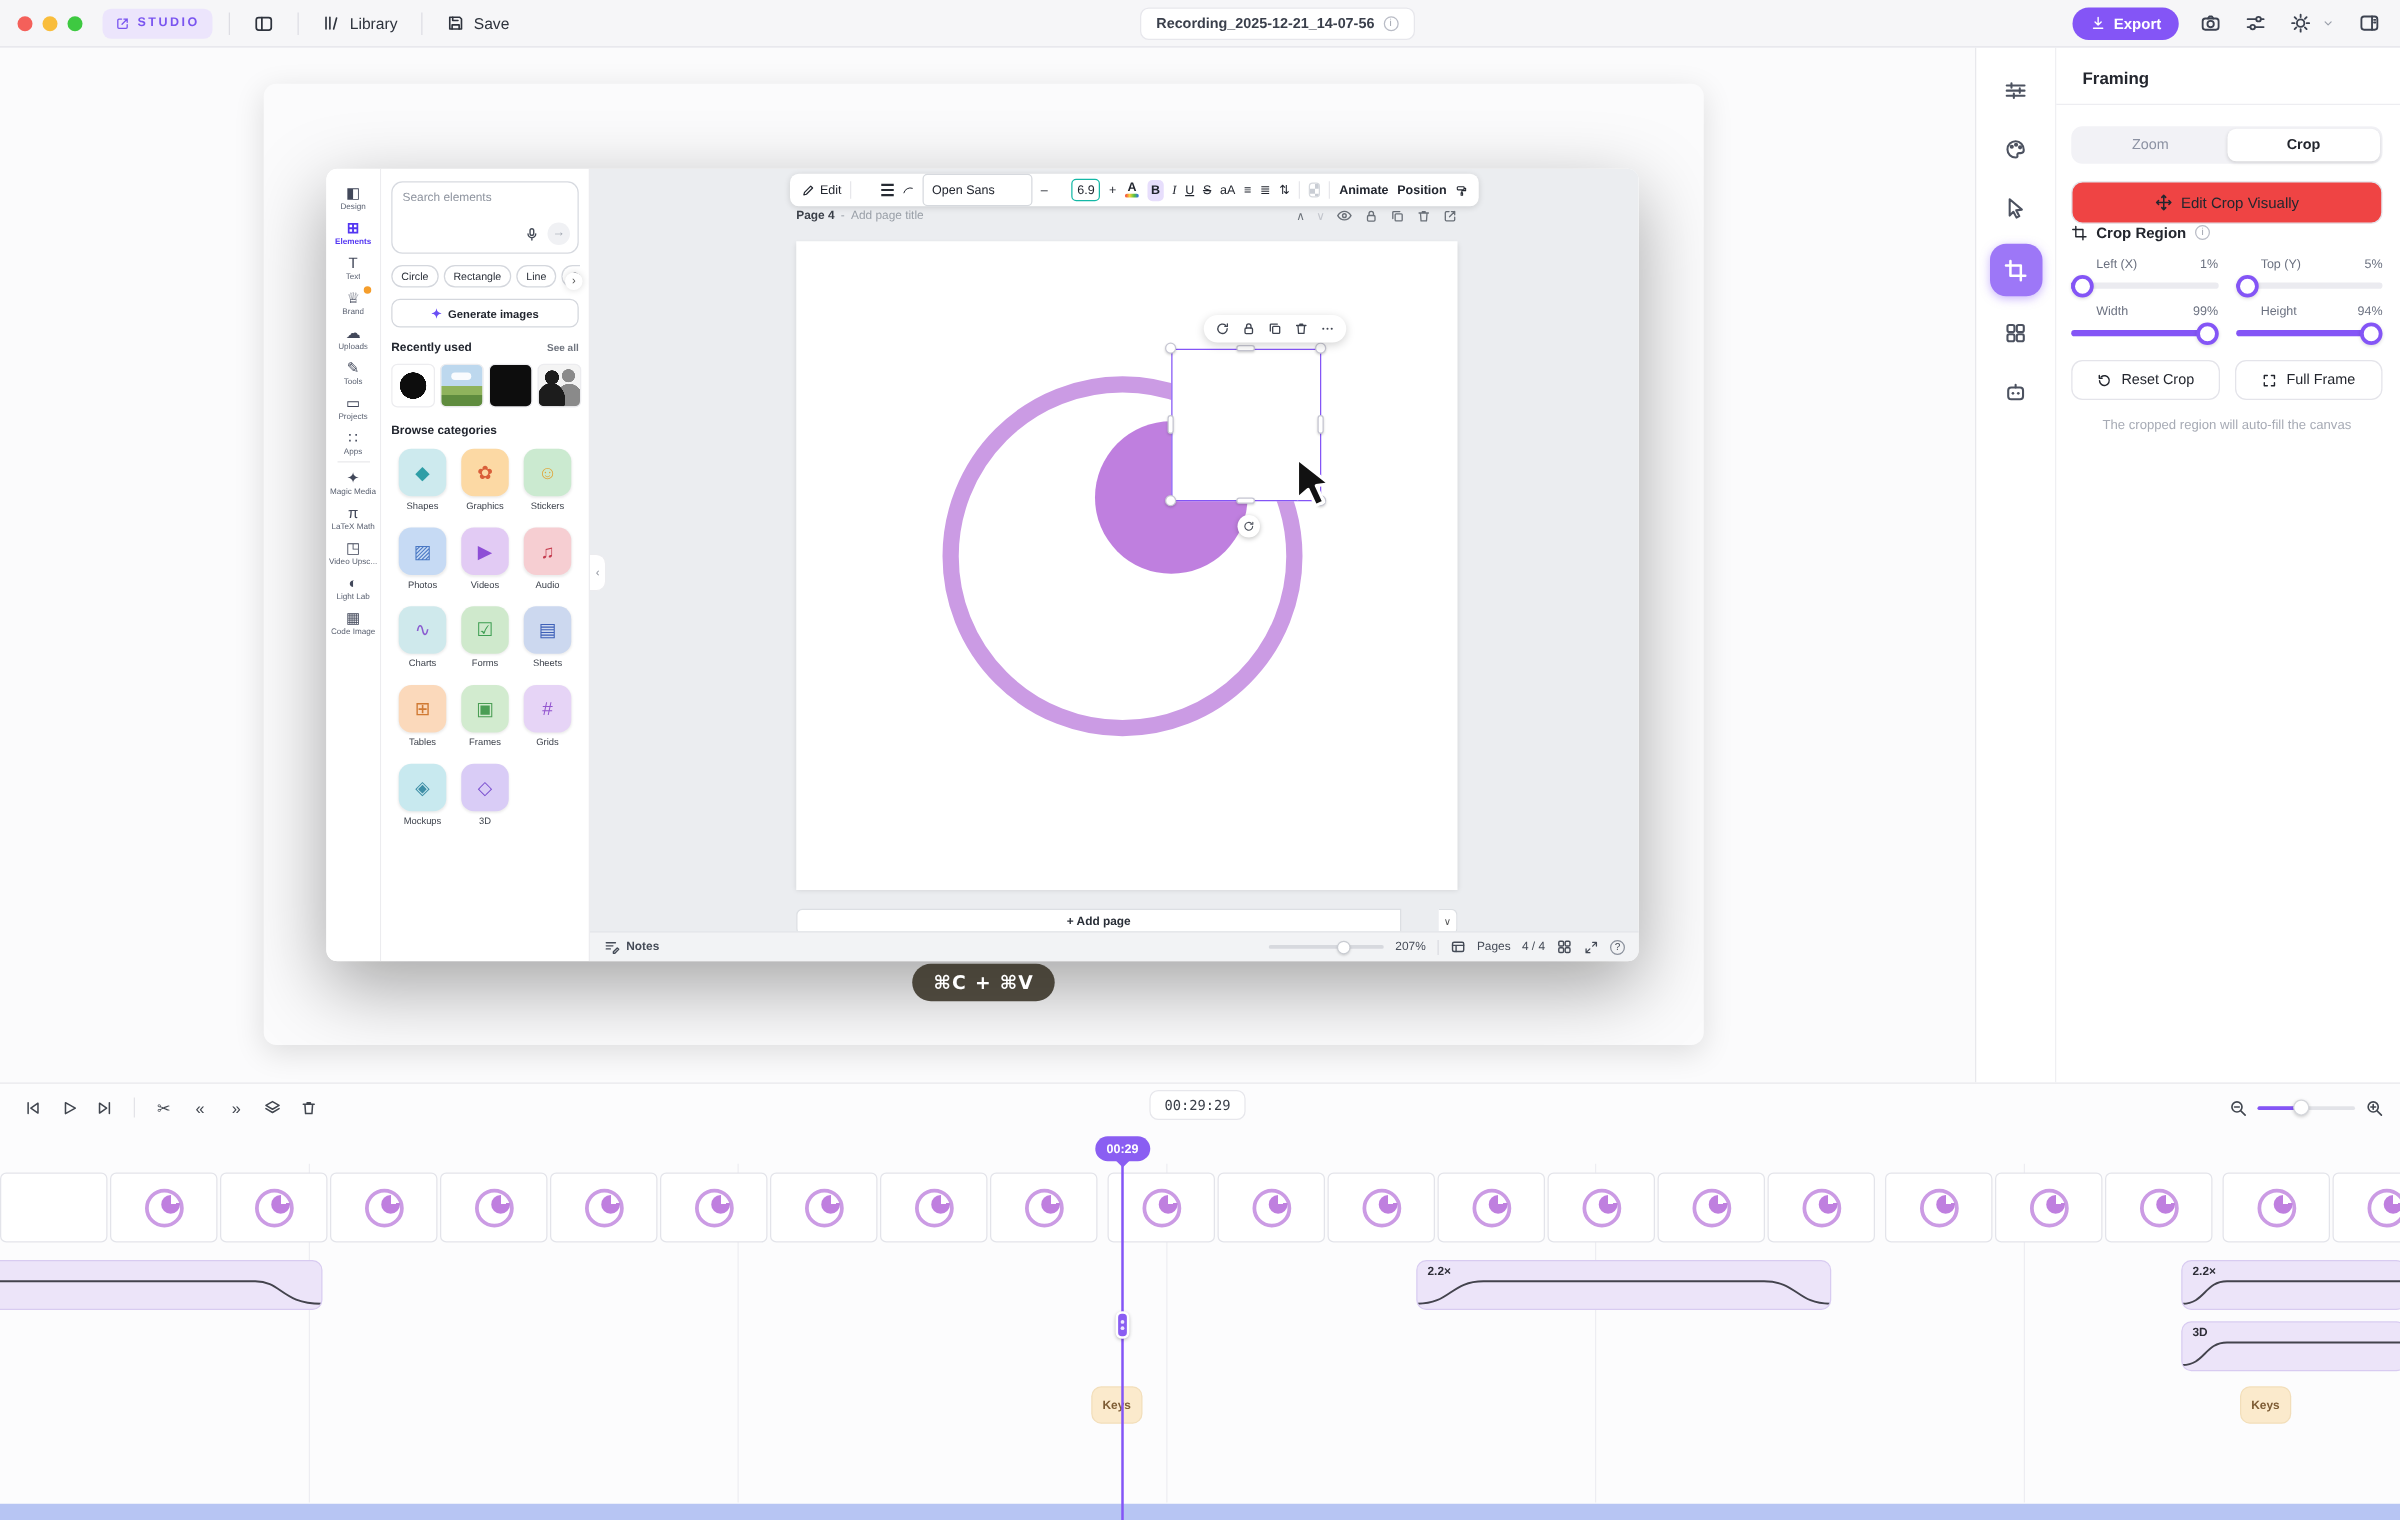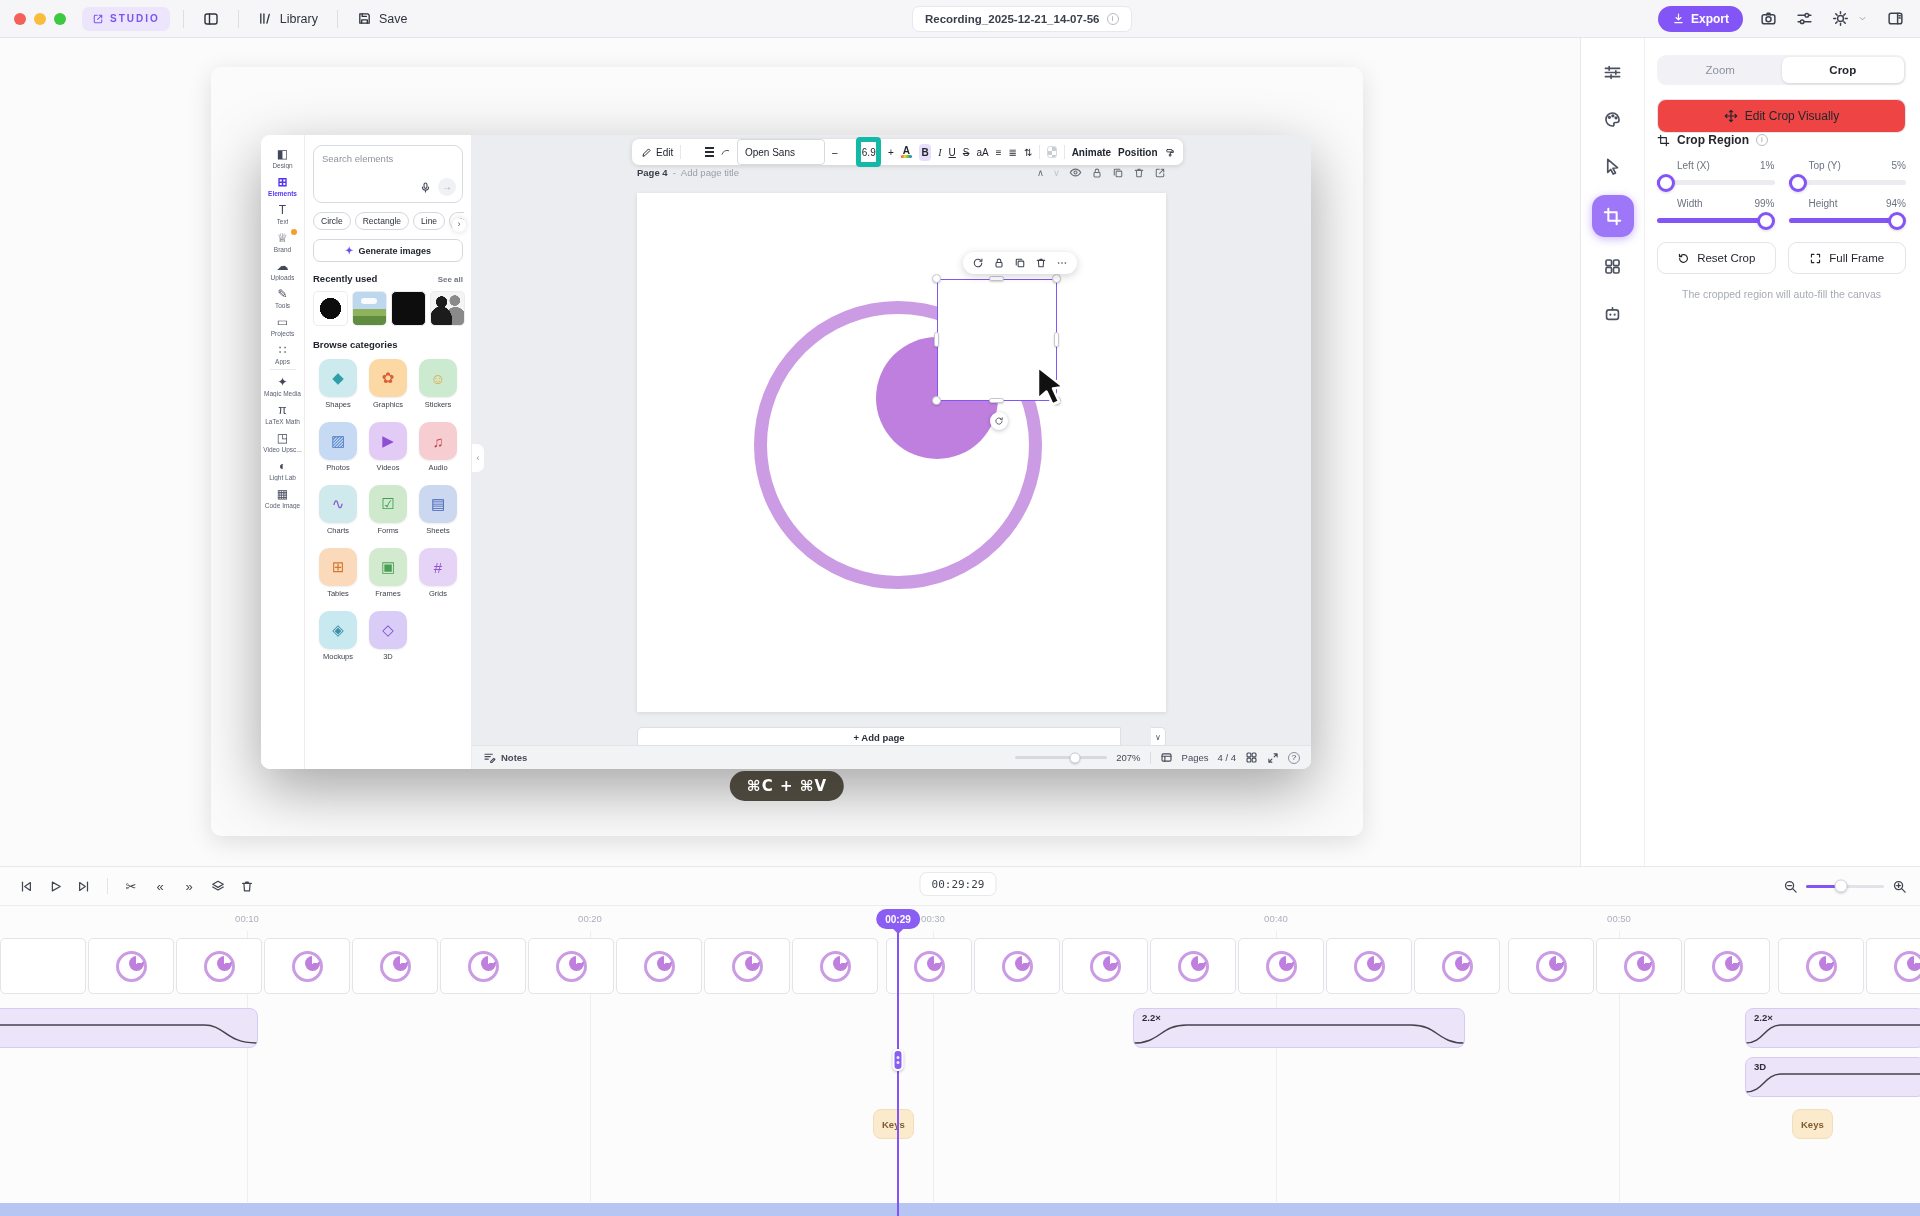--- a/index.html
+++ b/index.html
@@ -98,21 +98,21 @@
   .ctoolbar{position:absolute;left:160px;top:4px;width:551px;height:26px;background:#fff;border-radius:7px;
             box-shadow:0 1px 5px rgba(0,0,0,.14);display:flex;align-items:center;padding:0 9px;gap:7px;
             font-size:10px;color:#21252e;z-index:5;}
   .ct-sep{width:1px;height:14px;background:#e7e7eb;flex:none;}
   .ct-item{display:flex;align-items:center;gap:4px;white-space:nowrap;}
   .ct-wheel{width:13px;height:13px;border-radius:50%;
             background:radial-gradient(circle,#fff 27%,rgba(255,255,255,0) 38%),
             conic-gradient(#f43b3b,#f7d23b,#58c33d,#2fc6c6,#2f6af0,#c43bе8,#f43b3b);}
   .ct-bars{width:13px;height:10px;background:linear-gradient(#262b33 0 2px,transparent 2px 4px,#262b33 4px 6px,transparent 6px 8px,#262b33 8px 10px);}
   .ct-fontbox{border:1px solid #d6d9de;border-radius:4px;height:18px;display:flex;align-items:center;padding:12px 7px;min-width:88px;}
-  .ct-sizebox{border:5px solid #14b8a6;border-radius:4px;height:30px;display:flex;align-items:center;justify-content:center;width:30px;margin-left:12px;}
+  .ct-sizebox{border:1px solid #14b8a6;border-radius:4px;height:18px;display:flex;align-items:center;justify-content:center;width:30px;margin-left:12px;}
   .ct-b{background:#e7defc;border-radius:4px;width:17px;height:17px;display:flex;align-items:center;justify-content:center;font-weight:bold;}
   .ct-i{font-style:italic;font-family:"Liberation Serif",serif;}
   .ct-u{text-decoration:underline;}
   .ct-s{text-decoration:line-through;}
   .ct-colorA{display:flex;flex-direction:column;align-items:center;line-height:9px;font-weight:bold;}
   .ct-colorA em{width:11px;height:3px;border-radius:2px;background:linear-gradient(90deg,#f43b3b,#f7d23b,#58c33d,#2f6af0);}
   .checker{width:12px;height:12px;border-radius:3px;border:1px solid #d6d9de;
            background:repeating-conic-gradient(#c9cdd4 0% 25%, #fff 0% 50%) 0 0/8px 8px;}
   .ct-strong{font-weight:bold;}
   .pageheader{position:absolute;left:165px;top:31px;width:529px;display:flex;align-items:center;gap:9px;
@@ -840,20 +840,21 @@
               <use href="#i-grid4"></use>
             </svg>
         </button>
         <button class="rs-btn">
           <svg class="ic" width="19" height="19">
               <use href="#i-robot"></use>
             </svg>
         </button>
       </div>
       <div class="rcontent">
+        <div class="rc-head">Framing</div>
         <div class="segmented">
 
             <div class="seg-tab">Zoom</div>
 
             <div class="seg-tab active">Crop</div>
           </div>
         <button class="editcrop-btn">
           <svg class="ic" width="14" height="14">
               <use href="#i-move"></use>
             </svg>
@@ -970,32 +971,20 @@
         <span class="z-slider">
           <span class="z-fill"></span>
             <span class="z-thumb"></span>
         </span>
         <svg class="ic" width="15" height="15">
             <use href="#i-magplus"></use>
           </svg>
       </div>
     </div>
 
-    <div class="tl-ruler">
-
-        <span class="r-label" style="left: 247px;">00:10</span>
-
-        <span class="r-label" style="left: 590px;">00:20</span>
-
-        <span class="r-label" style="left: 933px;">00:30</span>
-
-        <span class="r-label" style="left: 1276px;">00:40</span>
-
-        <span class="r-label" style="left: 1619px;">00:50</span>
-      </div>
 
     <div class="gridline" style="left:247px"></div>
     <div class="gridline" style="left:590px"></div>
     <div class="gridline" style="left:933px"></div>
     <div class="gridline" style="left:1276px"></div>
     <div class="gridline" style="left:1619px"></div>
 
     <div class="film">
 
         <div class="frame empty">

